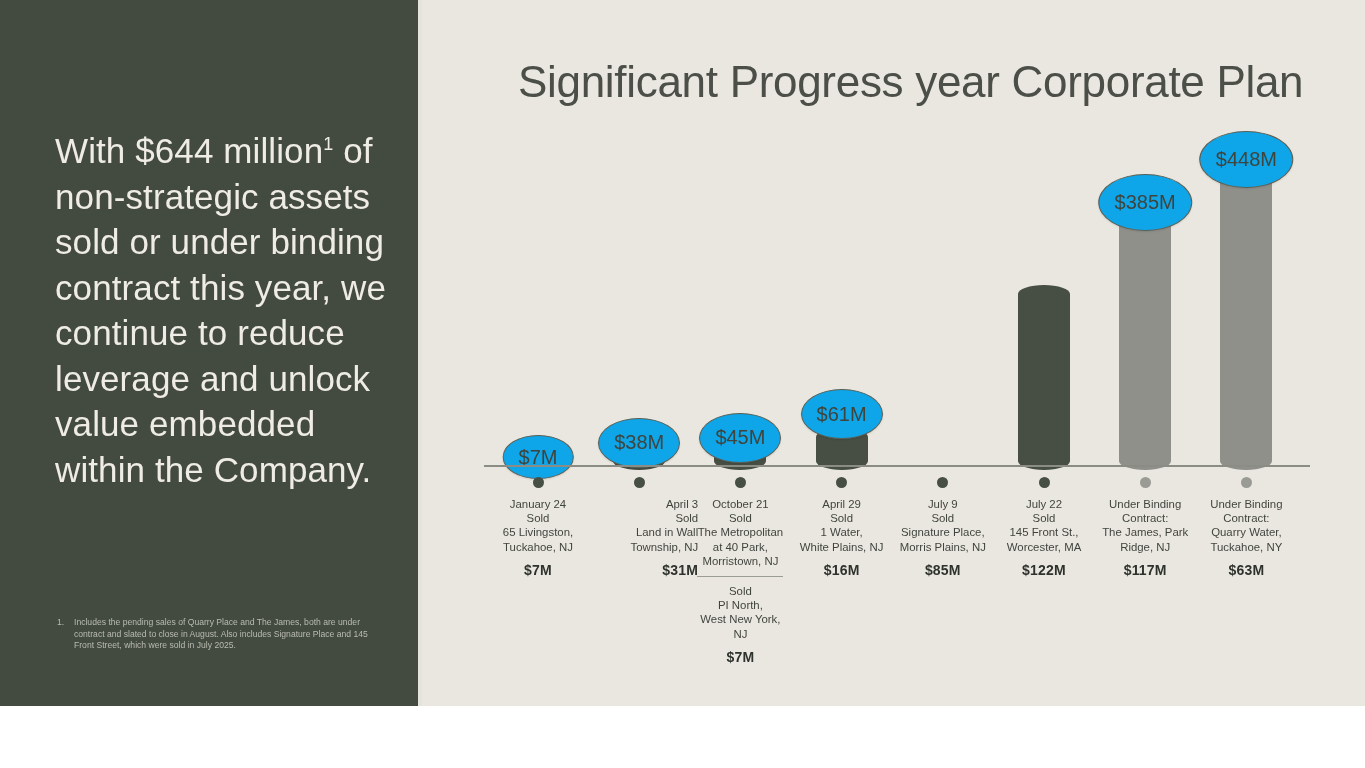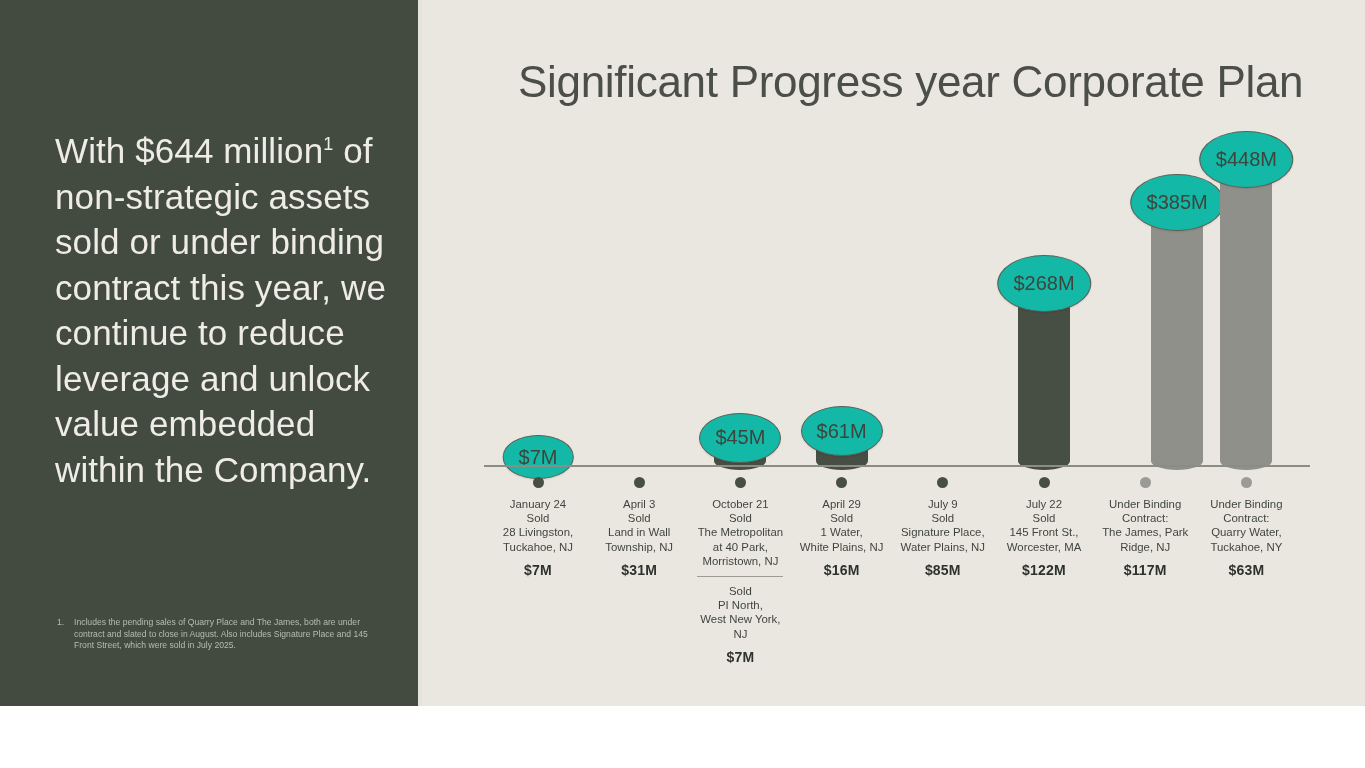--- a/index.html
+++ b/index.html
@@ -47,21 +47,21 @@
   .bar-col{position:absolute;bottom:0;width:52px;}
   .bar{
     position:absolute;bottom:0;left:0;width:52px;
     border-radius:26px / 9px;
   }
   .bar.dark{background:#474e43;}
   .bar.gray{background:#8f908a;}
 
   .bubble{
     position:absolute;left:50%;transform:translateX(-50%);
-    background:#14b8a6;border:1px solid #5b6055;border-radius:50%;
+    background:#0ea5e9;border:1px solid #5b6055;border-radius:50%;
     display:flex;align-items:center;justify-content:center;
     color:#3f443c;font-weight:300;white-space:nowrap;
     box-shadow:0 1px 2px rgba(0,0,0,.10);
   }
 
   
   .xlabels{position:absolute;left:484px;top:474px;width:828px;height:230px;}
   .xcol{position:absolute;top:0;width:118px;text-align:center;}
   .dot{width:11px;height:11px;border-radius:50%;margin:3px auto 9px auto;}
   .dot.dark{background:#474e43;}
@@ -93,54 +93,57 @@
       <span class="fn-body">Includes the pending sales of Quarry Place and The James, both are under contract and slated to close in August. Also includes Signature Place and 145 Front Street, which were sold in July 2025.</span>
     </div>
 
     <div class="title">Significant Progress year Corporate Plan</div>
 
     <div class="chart" id="chart">
         <div class="bar-col" style="left: 28px; height: 360px;">
           <div class="bar dark" style="height: 12px;"></div>
           <div class="bubble" style="width: 68.5px; height: 41.1px; font-size: 20px; bottom: -8.55px;">$7M</div>
         </div>
+        <div class="bar-col" style="left: 129.2px; height: 360px;">
+          <div class="bar dark" style="height: 26.2696px;"></div>
+          <div class="bubble" style="width: 80px; height: 48px; font-size: 20px; bottom: 2.26957px;">$38M</div>
+        </div>
         <div class="bar-col" style="left: 230.4px; height: 360px; text-align: right;">
           <div class="bar dark" style="height: 31.1087px;"></div>
           <div class="bubble" style="width: 80px; height: 48px; font-size: 20px; bottom: 7.1087px;">$45M</div>
         </div>
         <div class="bar-col" style="left: 331.6px; height: 360px;">
           <div class="bar dark" style="height: 42.1696px;"></div>
-          <div class="bubble" style="width: 80px; height: 48px; font-size: 20px; bottom: 14px;">$61M</div>
+          <div class="bubble" style="width: 80px; height: 48px; font-size: 20px; bottom: 31px;">$61M</div>
         </div>
         <div class="bar-col" style="left: 534px; height: 360px;">
           <div class="bar dark" style="height: 185.27px;"></div>
-          <div class="bubble" style="width: 91.5px; height: 54.9px; font-size: 20px; bottom: 157.82px;">$268M</div>
-        </div>
-        <div class="bar-col" style="left: 635.2px; height: 360px; margin-left: 32px;">
+        </div>
+        <div class="bar-col" style="left: 635.2px; height: 360px;">
           <div class="bar gray" style="height: 266.152px;"></div>
           <div class="bubble" style="width: 91.5px; height: 54.9px; font-size: 20px; bottom: 238.702px;">$385M</div>
         </div>
         <div class="bar-col" style="left: 736.4px; height: 360px;">
           <div class="bar gray" style="height: 309.704px;"></div>
           <div class="bubble" style="width: 91.5px; height: 54.9px; font-size: 20px; bottom: 282.254px;">$448M</div>
         </div>
       </div>
     <div class="baseline"></div>
     <div class="xlabels" id="xlabels">
         <div class="xcol" style="left: -5px; text-align: center;">
           <div class="dot dark"></div>
           <div class="xdesc">
             <div>January 24</div>
             <div>Sold</div>
-            <div>28 Livingston,</div>
+            <div>65 Livingston,</div>
             <div>Tuckahoe, NJ</div>
           </div>
           <div class="xval">$7M</div>
         </div>
-        <div class="xcol" style="left: 96.2px;">
+        <div class="xcol" style="left: 96.2px; text-align: right;">
           <div class="dot dark"></div>
           <div class="xdesc">
             <div>April 3</div>
             <div>Sold</div>
             <div>Land in Wall</div>
             <div>Township, NJ</div>
           </div>
           <div class="xval">$31M</div>
         </div>
         <div class="xcol" style="left: 197.4px;">
@@ -170,21 +173,21 @@
             <div>White Plains, NJ</div>
           </div>
           <div class="xval">$16M</div>
         </div>
         <div class="xcol" style="left: 399.8px;">
           <div class="dot dark"></div>
           <div class="xdesc">
             <div>July 9</div>
             <div>Sold</div>
             <div>Signature Place,</div>
-            <div>Water Plains, NJ</div>
+            <div>Morris Plains, NJ</div>
           </div>
           <div class="xval">$85M</div>
         </div>
         <div class="xcol" style="left: 501px;">
           <div class="dot dark"></div>
           <div class="xdesc">
             <div>July 22</div>
             <div>Sold</div>
             <div>145 Front St.,</div>
             <div>Worcester, MA</div>

